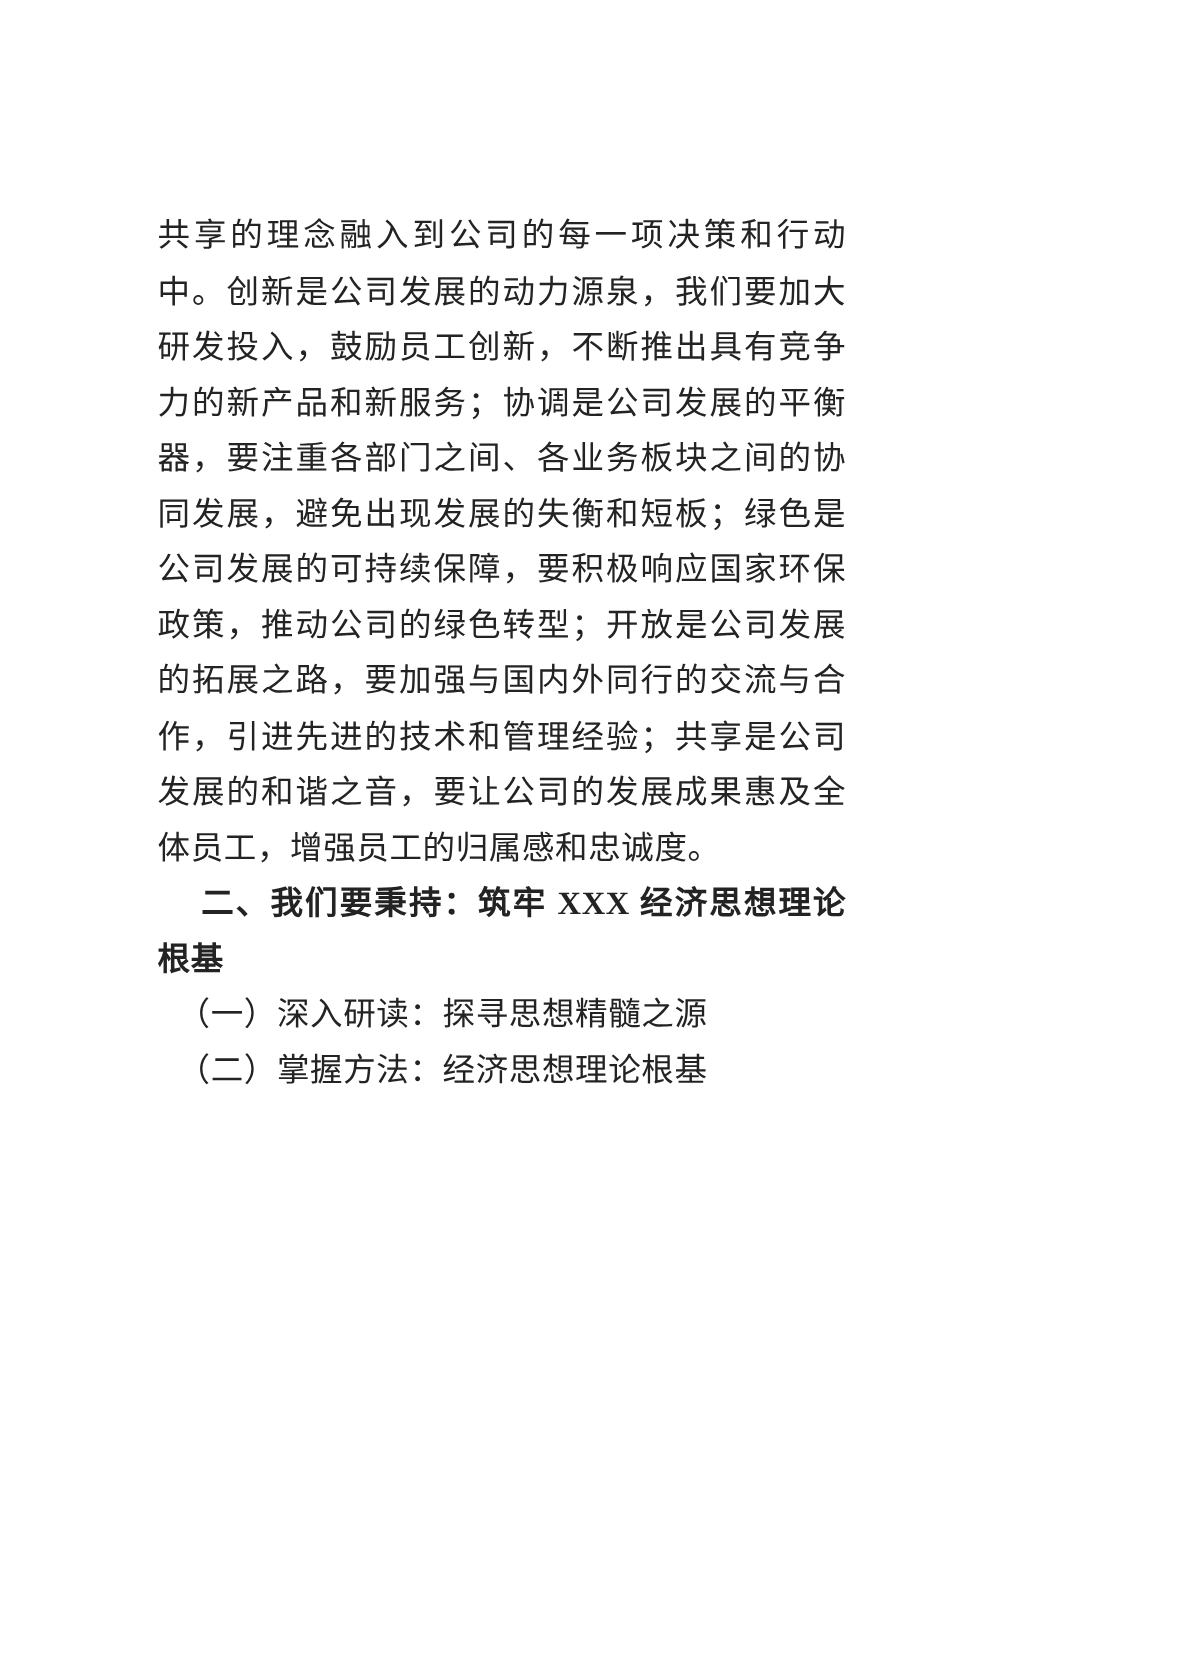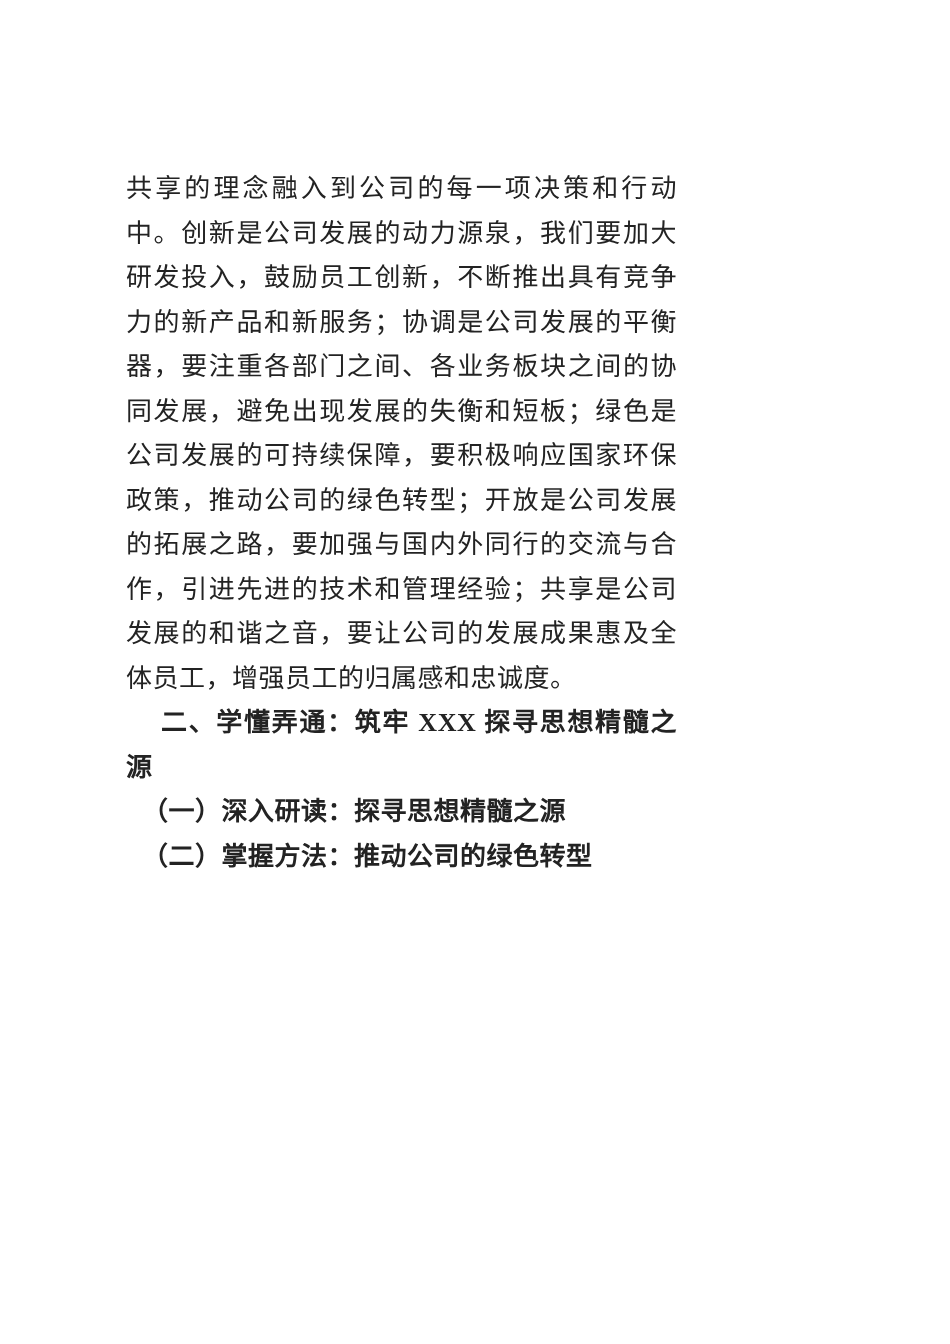--- a/index.html
+++ b/index.html
@@ -39,30 +39,30 @@
     text-indent: 0;
   }
   
   .heading-1 {
     font-weight: 700;
     text-indent: 35px;
     font-size: 26px;
   }
   
   .heading-2 {
-    font-weight: 700;
+    font-weight: 400;
     text-indent: 16px;
   }
 </style>
 </head>
 <body>
 
 <div class="page">
   <p class="body-para first">共享的理念融入到公司的每一项决策和行动中。创新是公司发展的动力源泉，我们要加大研发投入，鼓励员工创新，不断推出具有竞争力的新产品和新服务；协调是公司发展的平衡器，要注重各部门之间、各业务板块之间的协同发展，避免出现发展的失衡和短板；绿色是公司发展的可持续保障，要积极响应国家环保政策，推动公司的绿色转型；开放是公司发展的拓展之路，要加强与国内外同行的交流与合作，引进先进的技术和管理经验；共享是公司发展的和谐之音，要让公司的发展成果惠及全体员工，增强员工的归属感和忠诚度。</p>
 
-  <p class="heading-1">二、学懂弄通：筑牢 XXX 探寻思想精髓之源</p>
+  <p class="heading-1">二、我们要秉持：筑牢 XXX 经济思想理论根基</p>
 
   <p class="heading-2">（一）深入研读：探寻思想精髓之源</p>
 
 
-  <p class="heading-2">（二）掌握方法：推动公司的绿色转型</p>
+  <p class="heading-2">（二）掌握方法：经济思想理论根基</p>
 
 </div>
 
 </body></html>

